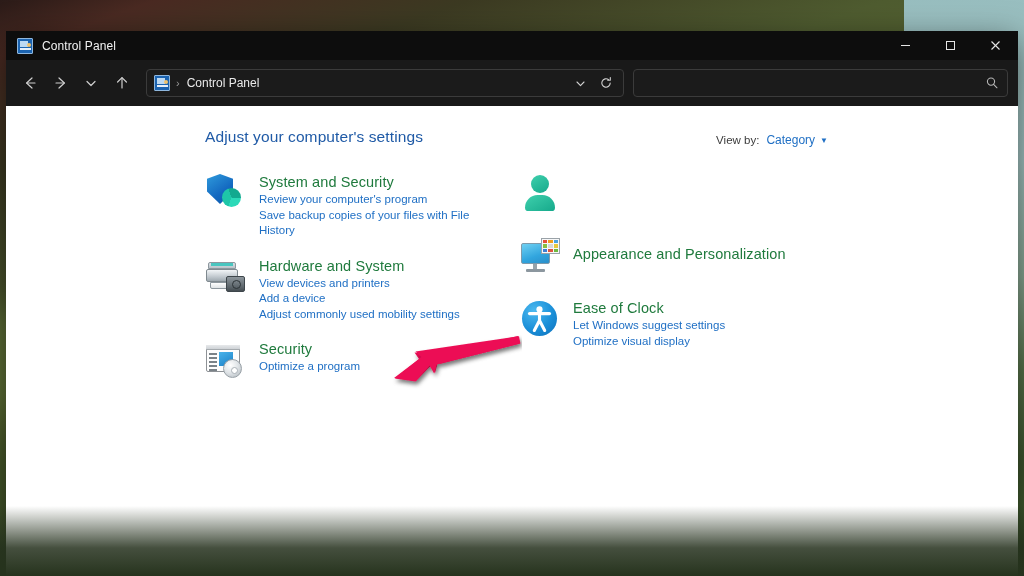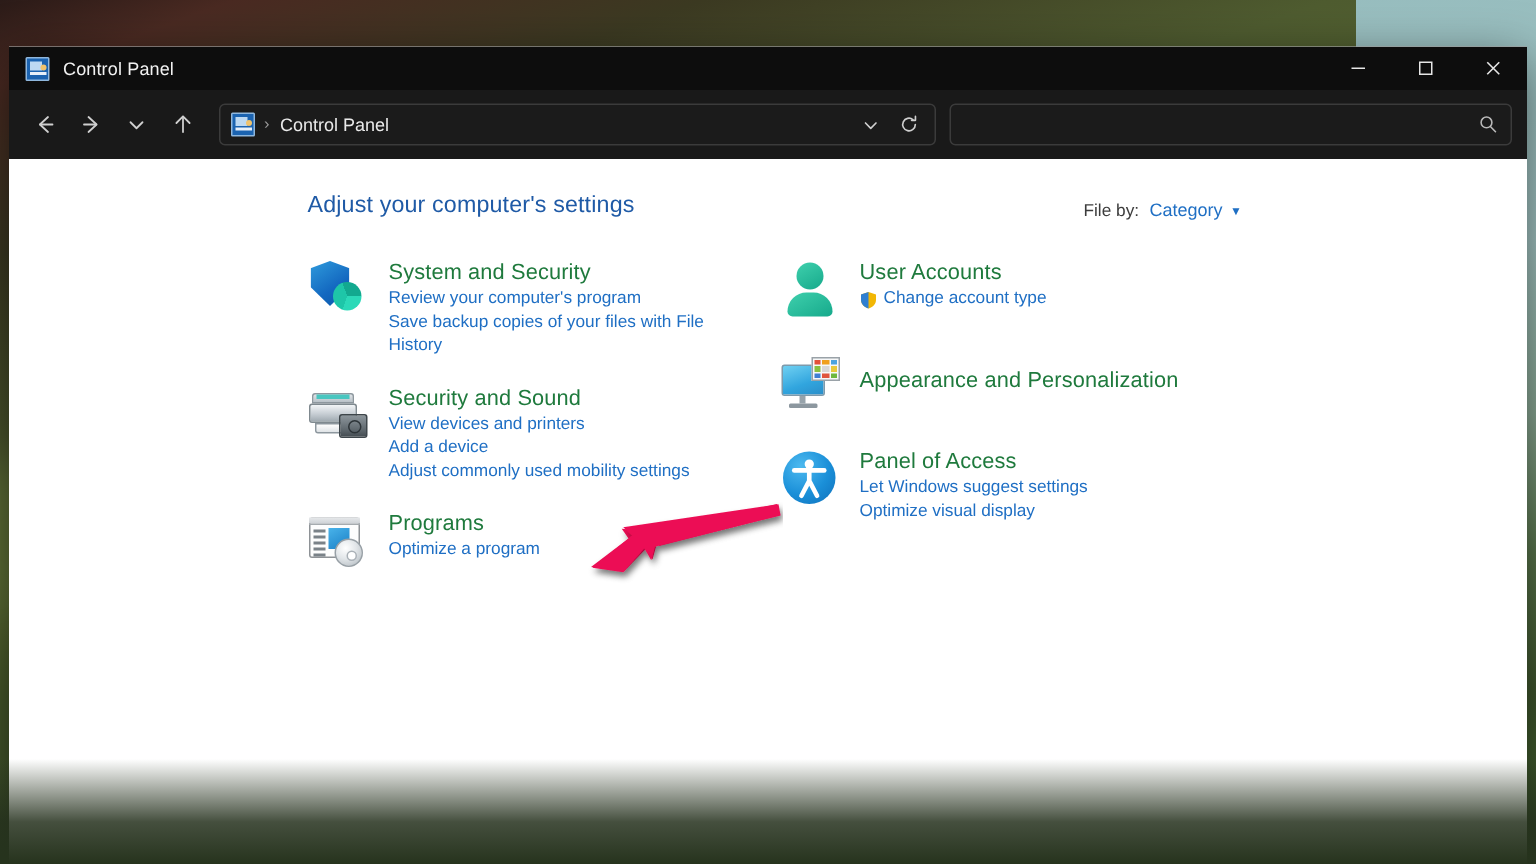--- a/index.html
+++ b/index.html
@@ -443,21 +443,21 @@
           </svg>
         </span>
       </div>
     </div>
 
     <div id="content">
 
       <div id="heading">Adjust your computer's settings</div>
 
       <div id="viewby">
-        <span class="lbl">File by:</span>
+        <span class="lbl">View by:</span>
         <span class="val">
           <span>Category</span>
           <span class="caret">▼</span>
         </span>
       </div>
 
       <div class="col col-left">
 
         <div class="cat" style="margin-bottom:17px;">
           <div class="cat-icon">
@@ -479,21 +479,21 @@
             <div class="ic ic-hw">
               <span class="ptop"></span>
                 <span class="pstrip"></span>
                 <span class="pbody"></span>
               <span class="pslot"></span>
                 <span class="cam"></span>
                 <span class="lens"></span>
             </div>
           </div>
           <div class="cat-body">
-            <div class="cat-title">Security and Sound</div>
+            <div class="cat-title">Hardware and System</div>
             <span class="cat-link">View devices and printers</span>
             <span class="cat-link">Add a device</span>
             <span class="cat-link">Adjust commonly used mobility settings</span>
           </div>
         </div>
 
         <div class="cat">
           <div class="cat-icon">
             <div class="ic ic-prog">
               <span class="win"></span>
@@ -503,44 +503,34 @@
                   <b></b>
                   <b></b>
                   <b></b>
                   <b></b>
                 </span>
               <span class="blue"></span>
                 <span class="disc"></span>
             </div>
           </div>
           <div class="cat-body">
-            <div class="cat-title">Programs</div>
+            <div class="cat-title">Security</div>
             <span class="cat-link">Optimize a program</span>
           </div>
         </div>
       </div>
 
       <div class="col col-right">
 
         <div class="cat" style="margin-bottom:21px;">
           <div class="cat-icon">
             <div class="ic ic-user">
                 <span class="head"></span>
                 <span class="body"></span>
               </div>
-          </div>
-          <div class="cat-body">
-            <div class="cat-title">User Accounts</div>
-            <span class="cat-link shielded">
-              <svg class="shield-mini" viewBox="0 0 12 12">
-                <path d="M6 0.6 L11 2.4 L11 6 C11 9 8.6 10.9 6 11.6 C3.4 10.9 1 9 1 6 L1 2.4 Z" fill="#f2b705"></path>
-                <path d="M6 0.6 L1 2.4 L1 6 C1 9 3.4 10.9 6 11.6 Z" fill="#2f7fd1"></path>
-              </svg>
-              <span>Change account type</span>
-            </span>
           </div>
         </div>
 
         <div class="cat" style="margin-bottom:21px;">
           <div class="cat-icon">
             <div class="ic ic-appear">
               <span class="mon"></span>
                 <span class="stand"></span>
                 <span class="foot"></span>
               <span class="tiles">
@@ -567,21 +557,21 @@
             <div class="ic ic-ease">
               <span class="circ"></span>
               <svg width="35" height="35" viewBox="0 0 35 35">
                 <circle cx="17.5" cy="8.4" r="3.1" fill="#ffffff"></circle>
                 <path d="M7.5 12.6 L27.5 12.6" stroke="#ffffff" stroke-width="3.1" stroke-linecap="round"></path>
                 <path d="M17.5 12.6 L17.5 19.5 L12.3 29.5 M17.5 19.5 L22.7 29.5" stroke="#ffffff" stroke-width="3.1" fill="none" stroke-linecap="round" stroke-linejoin="round"></path>
               </svg>
             </div>
           </div>
           <div class="cat-body">
-            <div class="cat-title">Panel of Access</div>
+            <div class="cat-title">Ease of Clock</div>
             <span class="cat-link">Let Windows suggest settings</span>
             <span class="cat-link">Optimize visual display</span>
           </div>
         </div>
       </div>
 
       <svg id="annotation-arrow" viewBox="0 0 130 60">
         <defs>
           <filter id="arrShadow" x="-30%" y="-30%" width="170%" height="180%">
             <feDropShadow dx="1.5" dy="3" stdDeviation="2.2" flood-color="#000000" flood-opacity="0.32"></feDropShadow>

